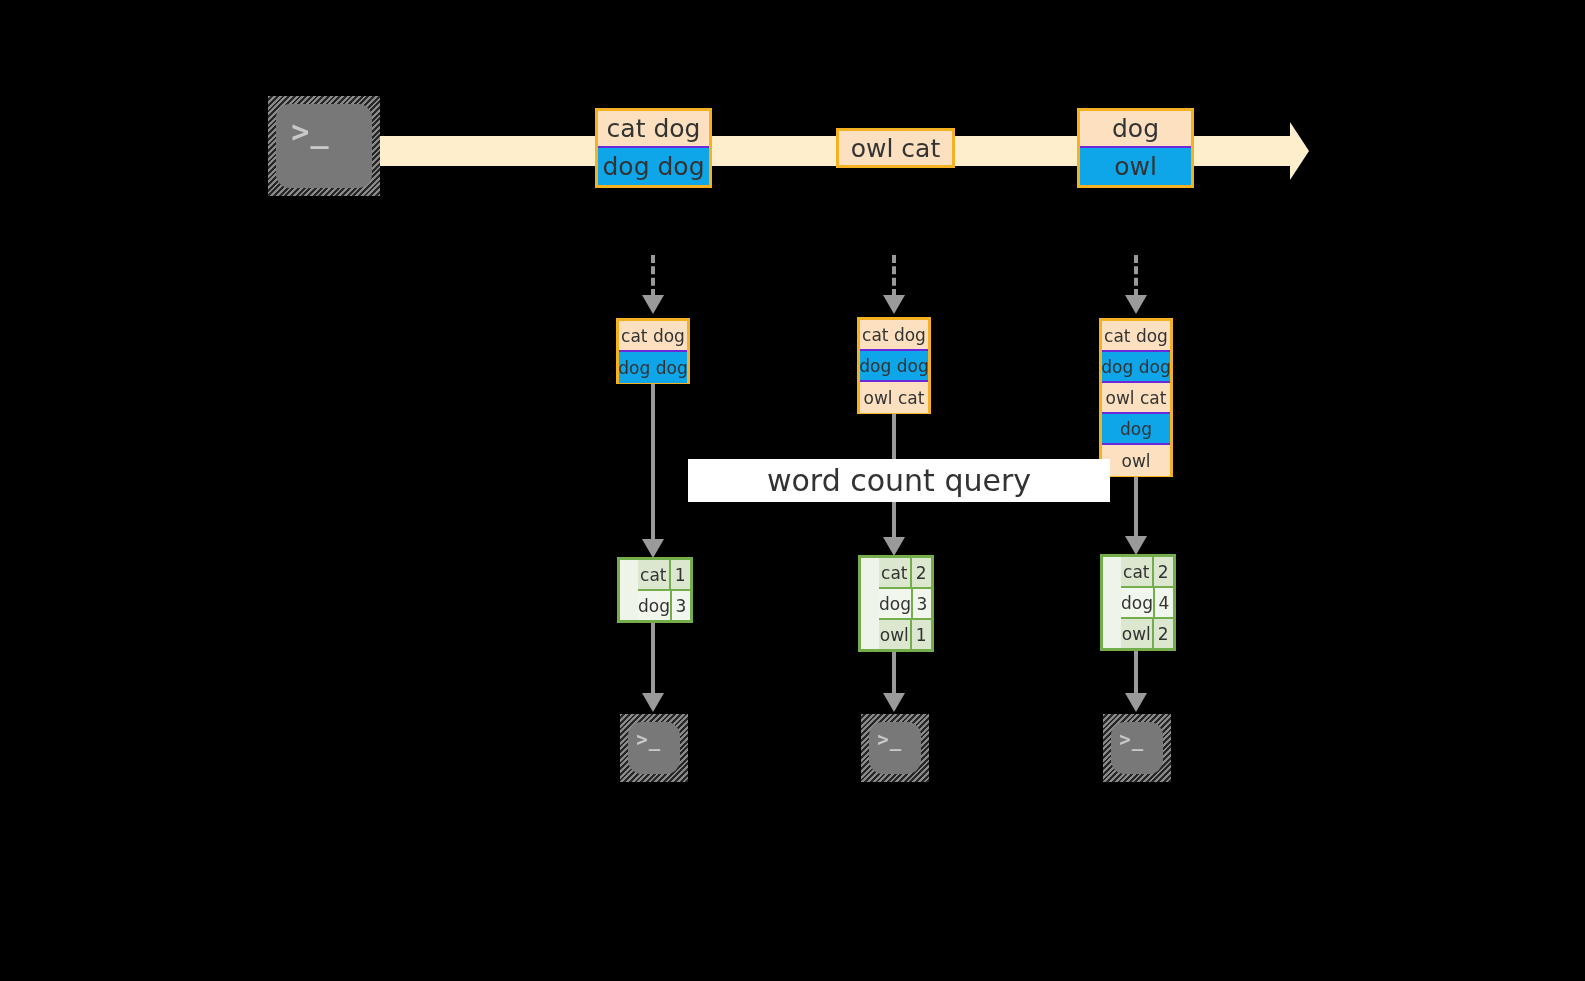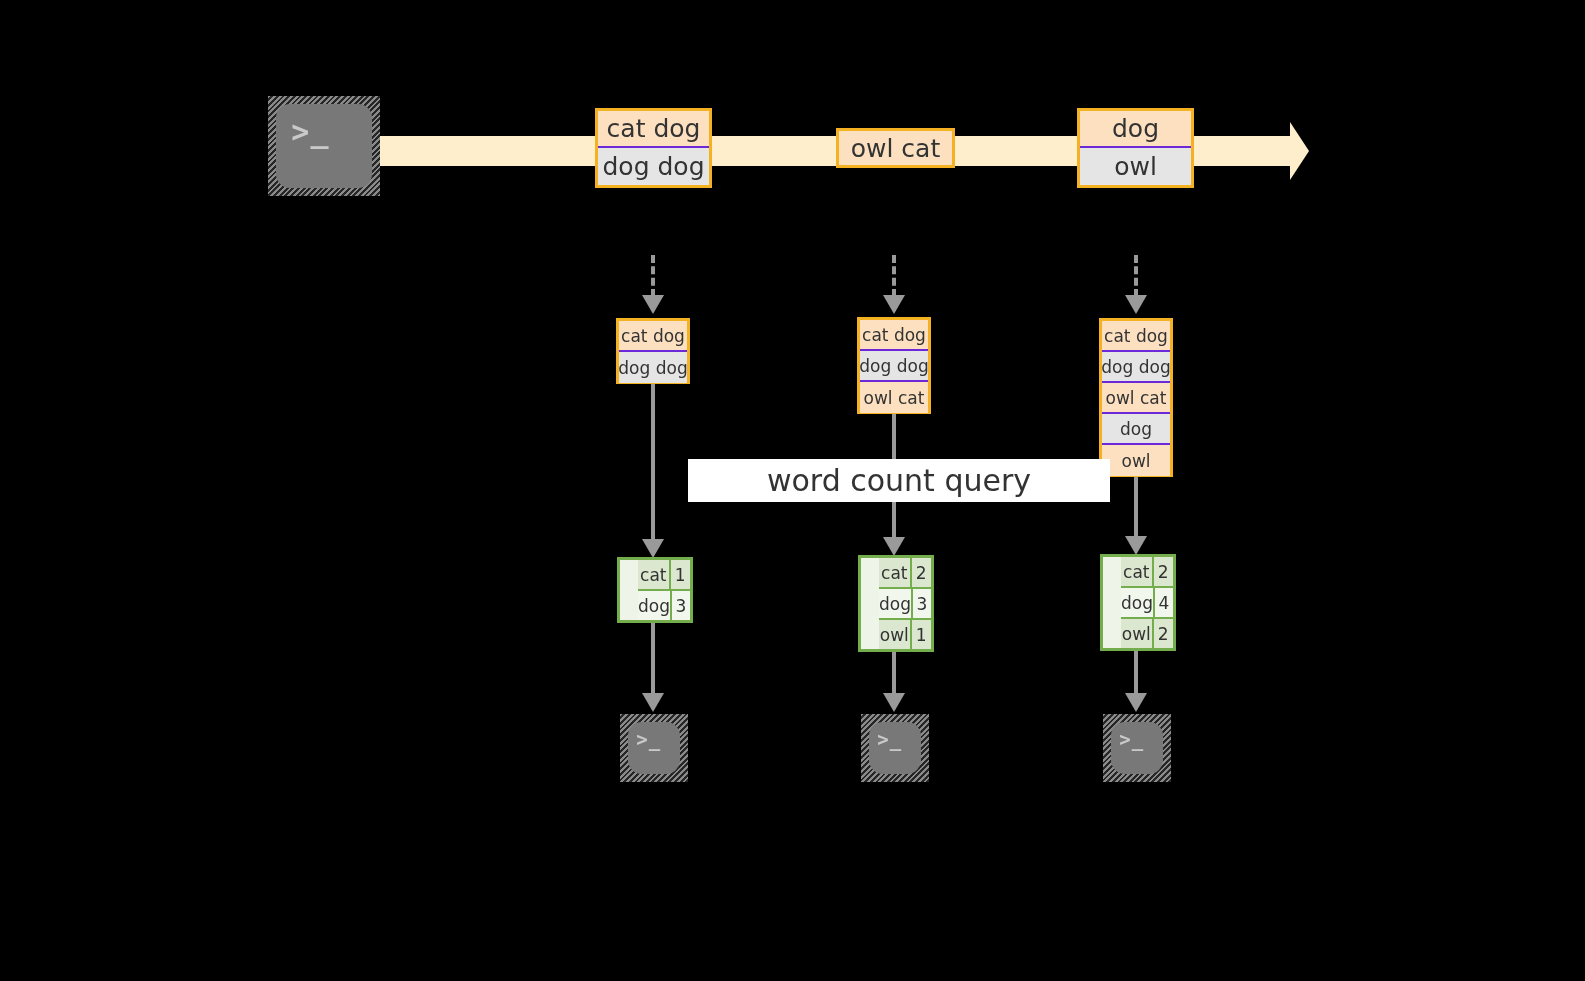--- a/index.html
+++ b/index.html
@@ -69,21 +69,21 @@
     box-sizing: border-box;
     border-bottom: 2px solid #6d28d9;
     display: flex;
     align-items: center;
     justify-content: center;
     color: #333333;
     white-space: nowrap;
   }
   .rec-row:last-child { border-bottom: none; }
   .rec-row.shade-a { background: #fce0c0; }
-  .rec-row.shade-b { background: #e5e5e5; }
+  .rec-row.shade-b { background: #0ea5e9; }
 
   .rec-stack.top .rec-row { height: 37px; font-size: 25px; }
   .rec-stack.mid .rec-row { height: 31px; font-size: 17px; }
   .rec-stack.single .rec-row { height: 34px; font-size: 25px; }
 
   
   .tbl {
     position: absolute;
     box-sizing: border-box;
     border: 3px solid #74ad4c;

